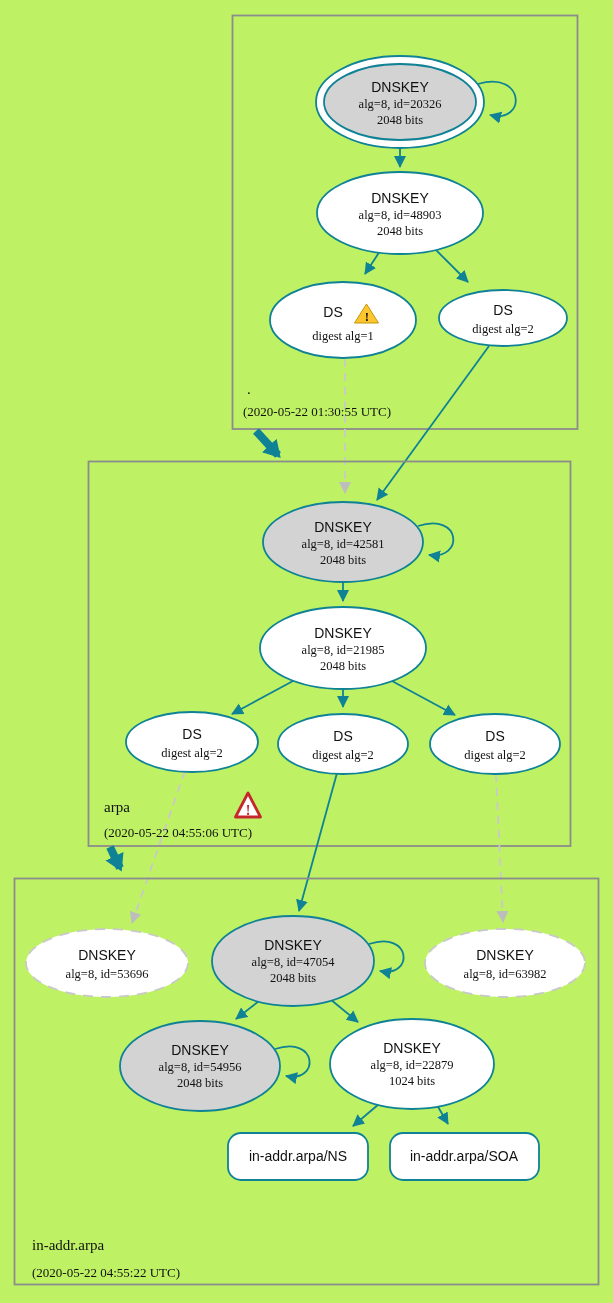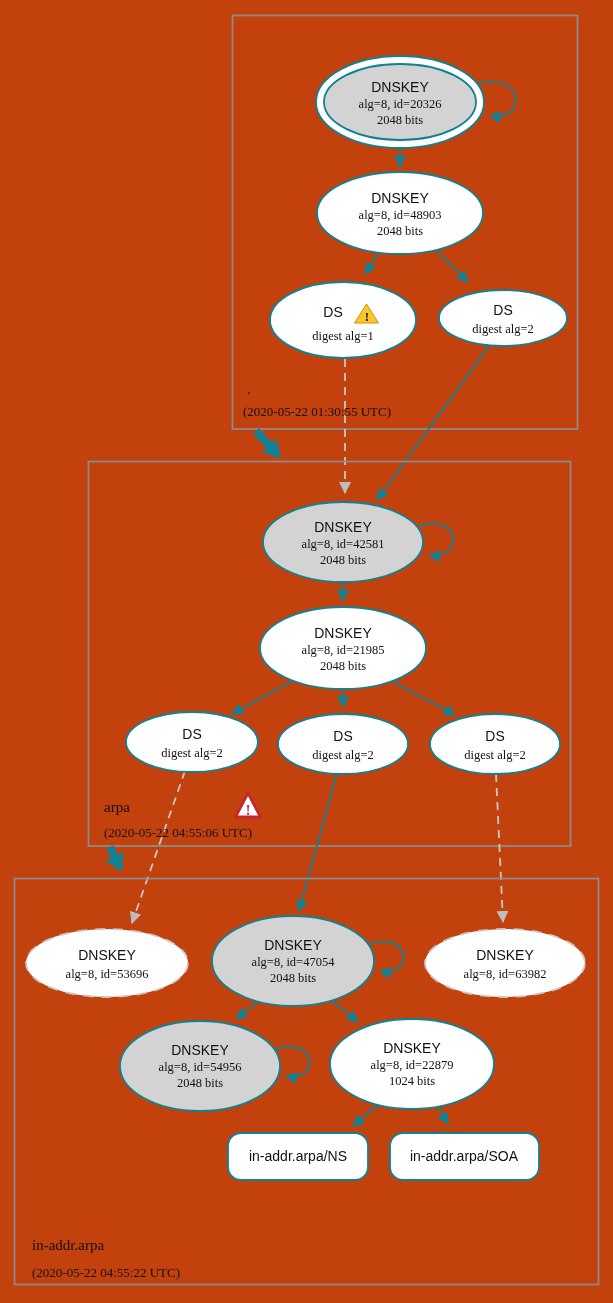--- a/index.html
+++ b/index.html
@@ -1,16 +1,16 @@
 <!DOCTYPE html>
 <html><head>
 <meta charset="utf-8">
 <style>
   html,body{margin:0;padding:0;background:#fff;}
-  .canvas{position:relative;width:613px;height:1303px;background:#c2410c;overflow:hidden;
+  .canvas{position:relative;width:613px;height:1303px;background:#bef264;overflow:hidden;
           font-family:"Liberation Serif", serif;}
   svg{position:absolute;left:0;top:0;}
   .zone-box{fill:none;stroke:#8c8c8c;stroke-width:1.8;}
   .node-ellipse{fill:#fff;stroke:#0f8295;stroke-width:1.8;}
   .node-gray{fill:#d3d3d3;stroke:#0f8295;stroke-width:1.8;}
   .node-dashed{fill:#fff;stroke:#c9c9c9;stroke-width:1.8;stroke-dasharray:10 8;}
   .node-rect{fill:#fff;stroke:#0f8295;stroke-width:1.8;}
   .edge{stroke:#0f8295;stroke-width:1.8;fill:none;}
   .edge-dashed{stroke:#c9c9c9;stroke-width:1.8;fill:none;stroke-dasharray:8 6;}
   .edge-thick{stroke:#0f8295;stroke-width:8;fill:none;}

